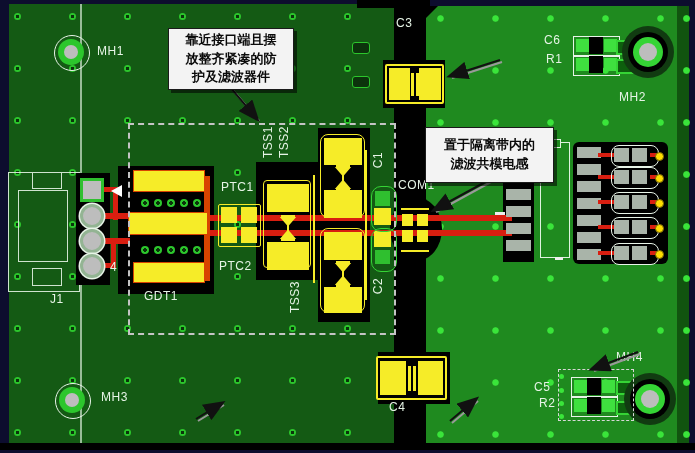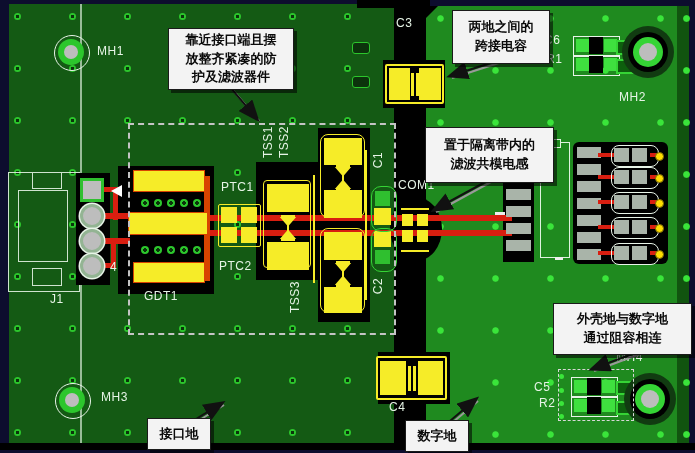--- a/index.html
+++ b/index.html
@@ -374,21 +374,15 @@
   <div class="lbl" style="left:110px;top:260px">4</div>
   <div class="lbl rot" style="left:249px;top:134px">TSS1</div>
   <div class="lbl rot" style="left:265px;top:134px">TSS2</div>
   <div class="lbl rot" style="left:276px;top:289px">TSS3</div>
   <div class="lbl rot" style="left:359px;top:152px">C1</div>
   <div class="lbl rot" style="left:359px;top:278px">C2</div>
 
   <div class="co" style="left:168px;top:28px;width:124px;height:60px">靠近接口端且摆
 放整齐紧凑的防
 护及滤波器件</div>
-  <div class="co" style="left:452px;top:10px;width:96px;height:52px">两地之间的
-跨接电容</div>
   <div class="co" style="left:425px;top:127px;width:127px;height:54px">置于隔离带内的
 滤波共模电感</div>
-  <div class="co" style="left:553px;top:303px;width:137px;height:50px">外壳地与数字地
-通过阻容相连</div>
-  <div class="co" style="left:147px;top:418px;width:62px;height:30px">接口地</div>
-  <div class="co" style="left:405px;top:420px;width:62px;height:30px">数字地</div>
 </div>
 
 </body></html>

